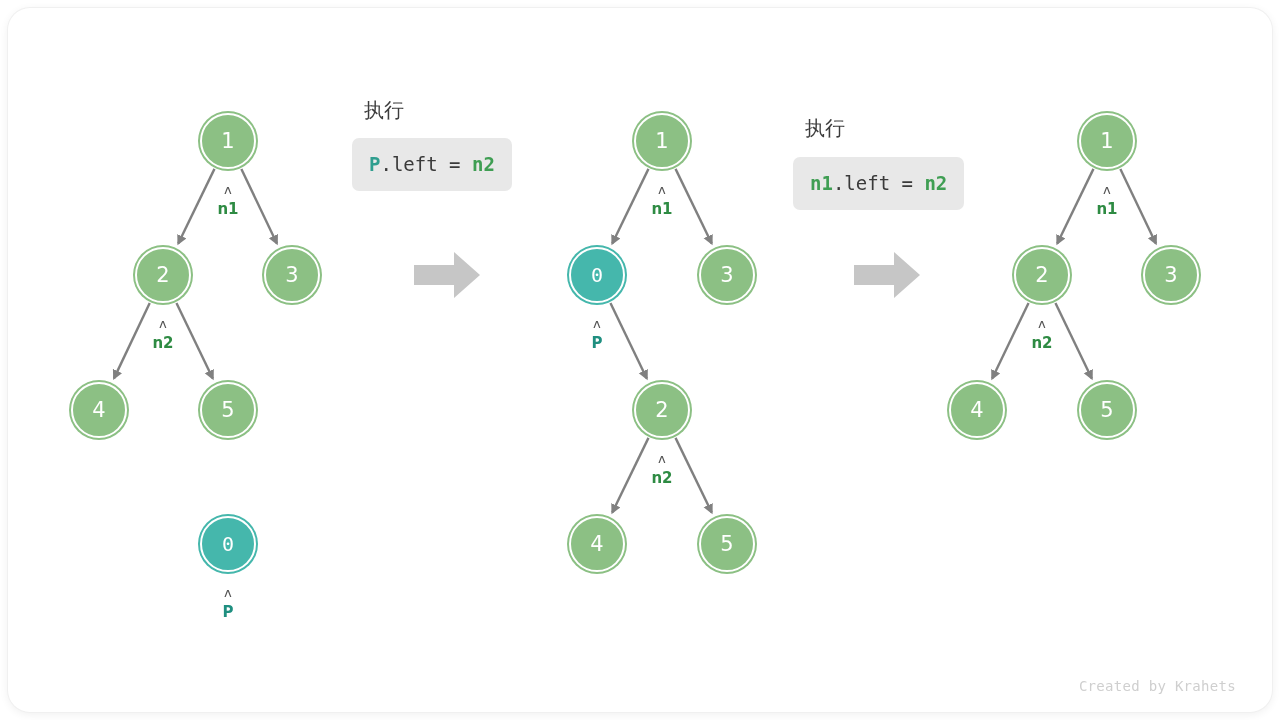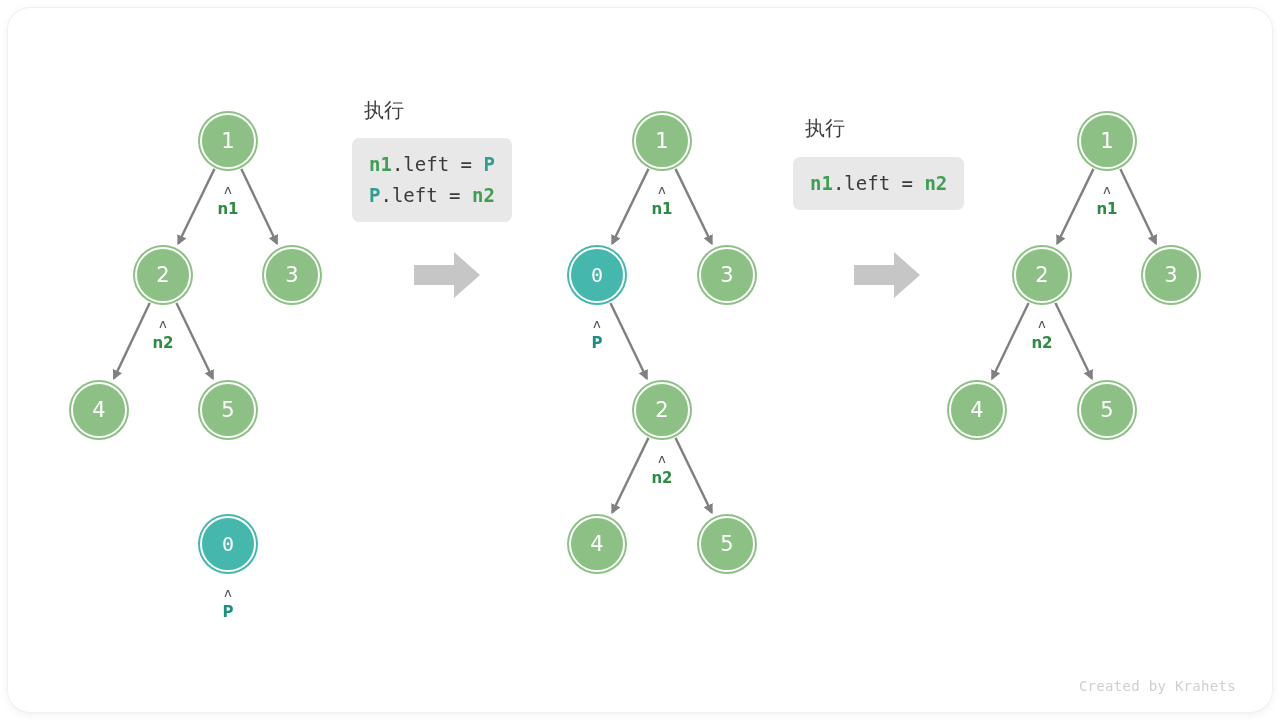--- a/index.html
+++ b/index.html
@@ -167,21 +167,21 @@
       <div class="ptr green" style="left: 128px; top: 317px;">
         <span class="caret">ʌ</span>
         <span class="name">n2</span>
       </div>
       <div class="node teal" style="left: 200px; top: 516px;">0</div>
       <div class="ptr teal" style="left: 193px; top: 586px;">
         <span class="caret">ʌ</span>
         <span class="name">P</span>
       </div>
       <div class="exec-label" style="left: 364px; top: 100px;">执行</div>
-      <div class="codebox" style="left: 352px; top: 138px;"><div><span class="v-green">n1</span><span class="op">.left = </span><span class="v-teal">P</span></div><div><span class="v-teal">P</span><span class="op">.left = </span><span class="v-green">n2</span></div></div>
+      <div class="codebox" style="left: 352px; top: 138px;"><div><span class="v-teal">P</span><span class="op">.left = </span><span class="v-green">n2</span></div></div>
       <div class="node green" style="left: 634px; top: 113px;">1</div>
       <div class="node teal" style="left: 569px; top: 247px;">0</div>
       <div class="node green" style="left: 699px; top: 247px;">3</div>
       <div class="node green" style="left: 634px; top: 382px;">2</div>
       <div class="node green" style="left: 569px; top: 516px;">4</div>
       <div class="node green" style="left: 699px; top: 516px;">5</div>
       <div class="ptr green" style="left: 627px; top: 183px;">
         <span class="caret">ʌ</span>
         <span class="name">n1</span>
       </div>

